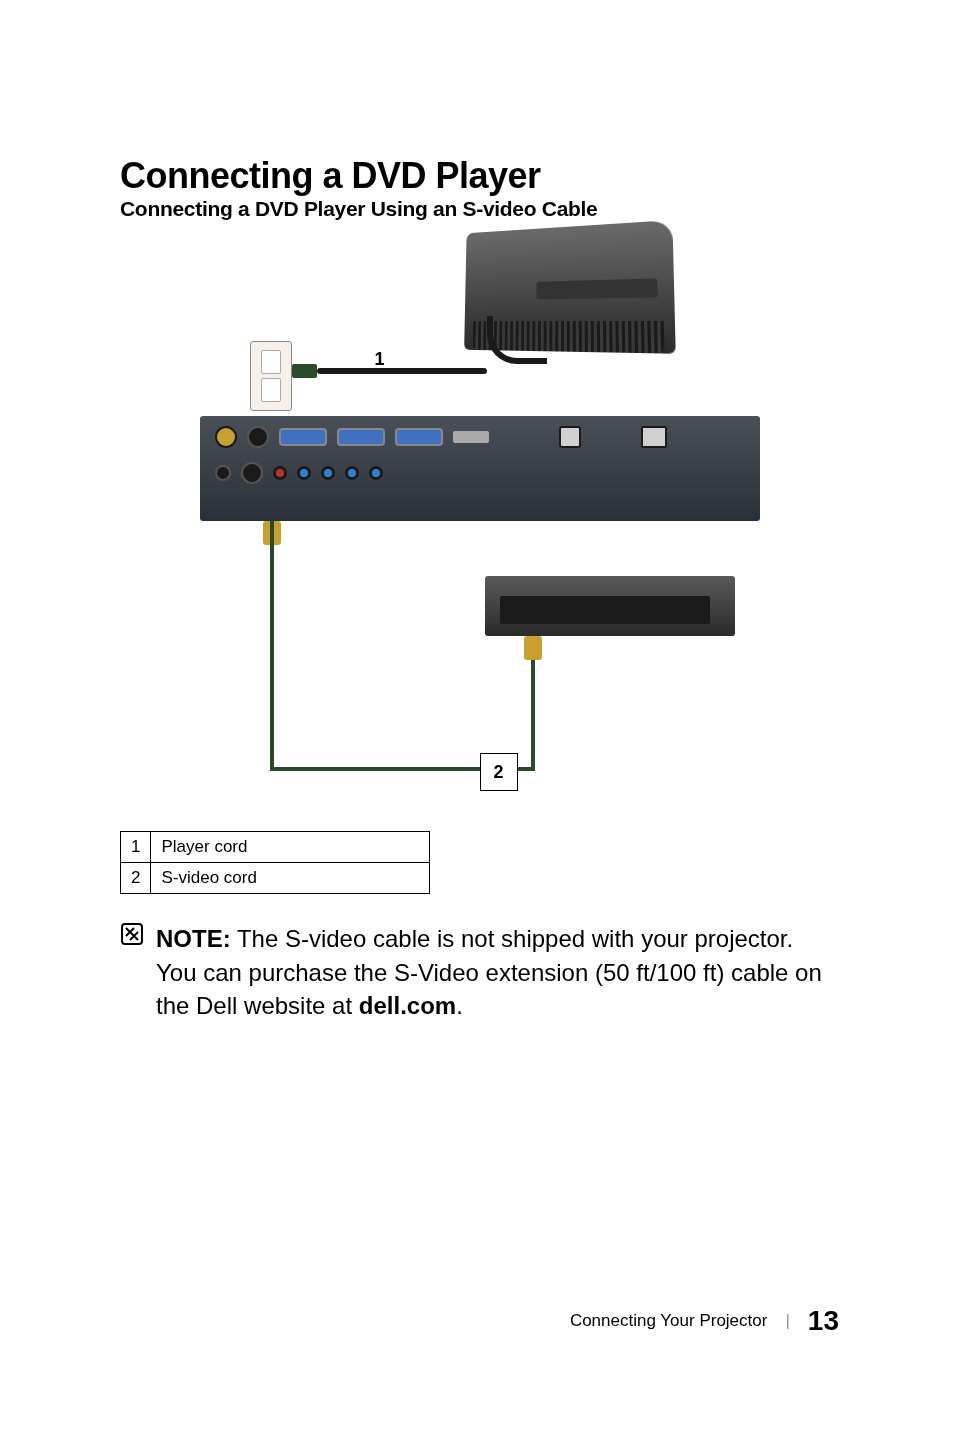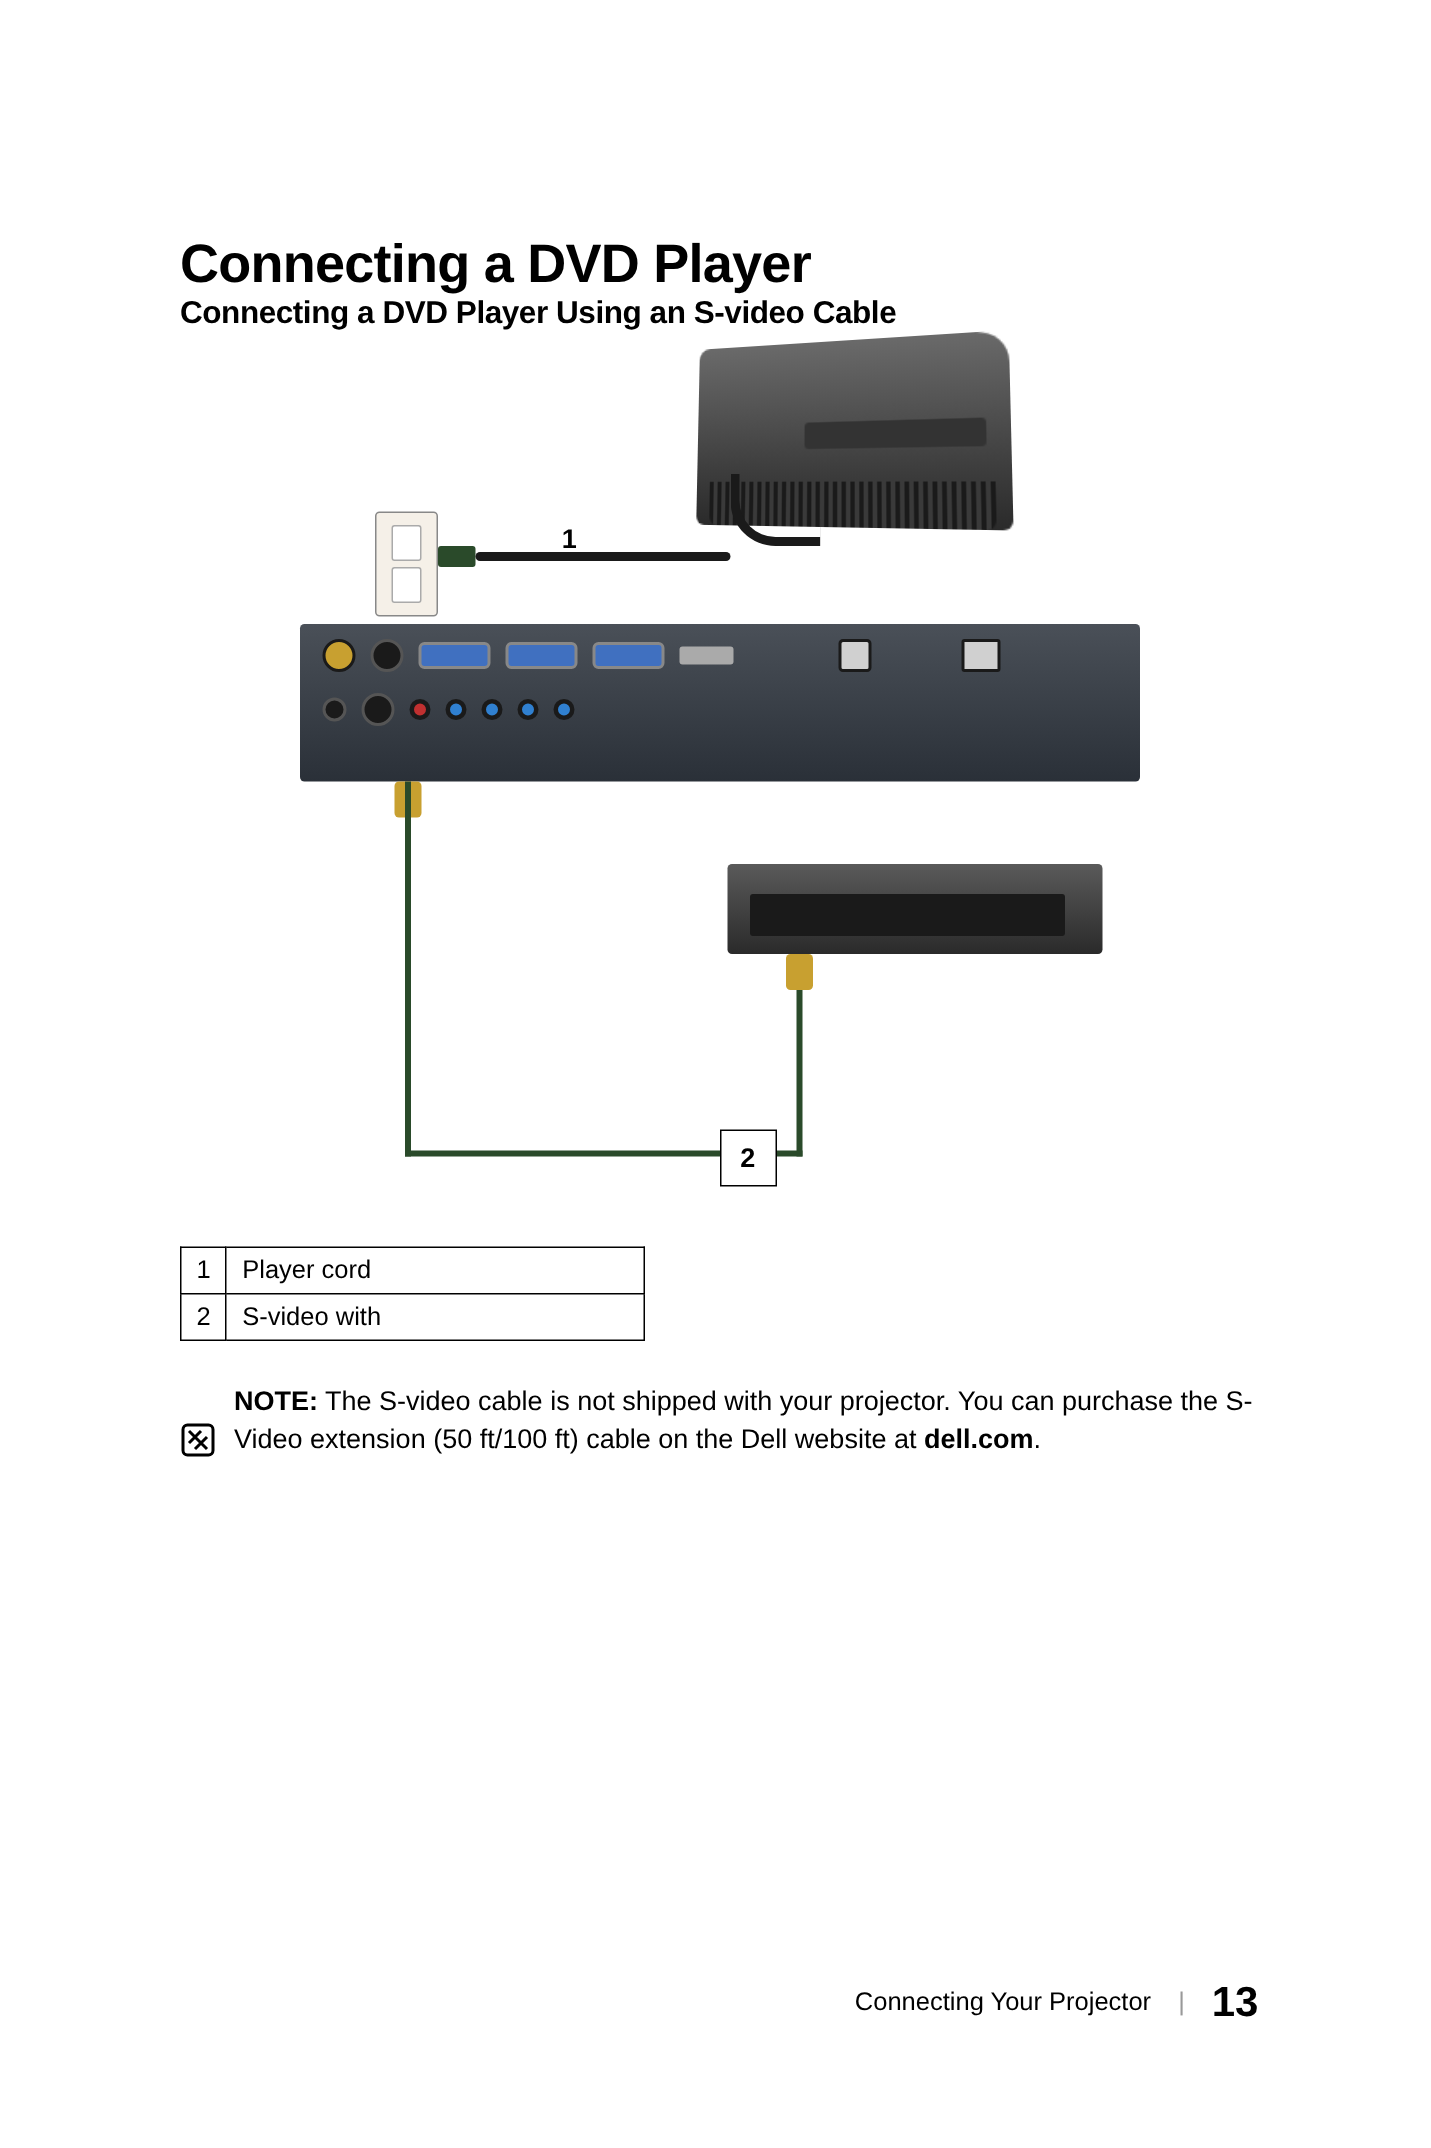--- a/index.html
+++ b/index.html
@@ -268,34 +268,34 @@
       border: 1px solid #000;
       padding: 5px 10px;
       font-size: 17px;
     }
     .legend-table td:first-child {
       width: 30px;
       font-weight: normal;
     }
     .note-block {
       display: flex;
-      align-items: flex-end;
+      align-items: flex-start;
       gap: 12px;
-      font-size: 18px;
+      font-size: 24px;
       line-height: 1.4;
     }
     .note-icon {
       width: 24px;
       height: 24px;
       flex-shrink: 0;
     }
     .note-text b { font-weight: bold; }
     .footer {
       position: absolute;
-      bottom: 81px;
+      bottom: 95px;
       right: 115px;
       font-size: 17px;
       display: flex;
       align-items: center;
       gap: 18px;
     }
     .footer-divider {
       color: #999;
     }
     .footer-pagenum {
@@ -358,21 +358,21 @@
 </div>
 
 <table class="legend-table">
   <tbody>
       <tr>
     <td>1</td>
     <td>Player cord</td>
   </tr>
   <tr>
     <td>2</td>
-    <td>S-video with</td>
+    <td>S-video cord</td>
   </tr>
 </tbody>
   </table>
 
 <div class="note-block">
   <svg class="note-icon" viewBox="0 0 24 24">
     <rect x="2" y="2" width="20" height="20" rx="3" fill="none" stroke="#000" stroke-width="2"></rect>
     <path d="M6 6 L18 18 M6 14 L14 6 M10 18 L18 10" stroke="#000" stroke-width="2" fill="none"></path>
   </svg>
   <div class="note-text">

